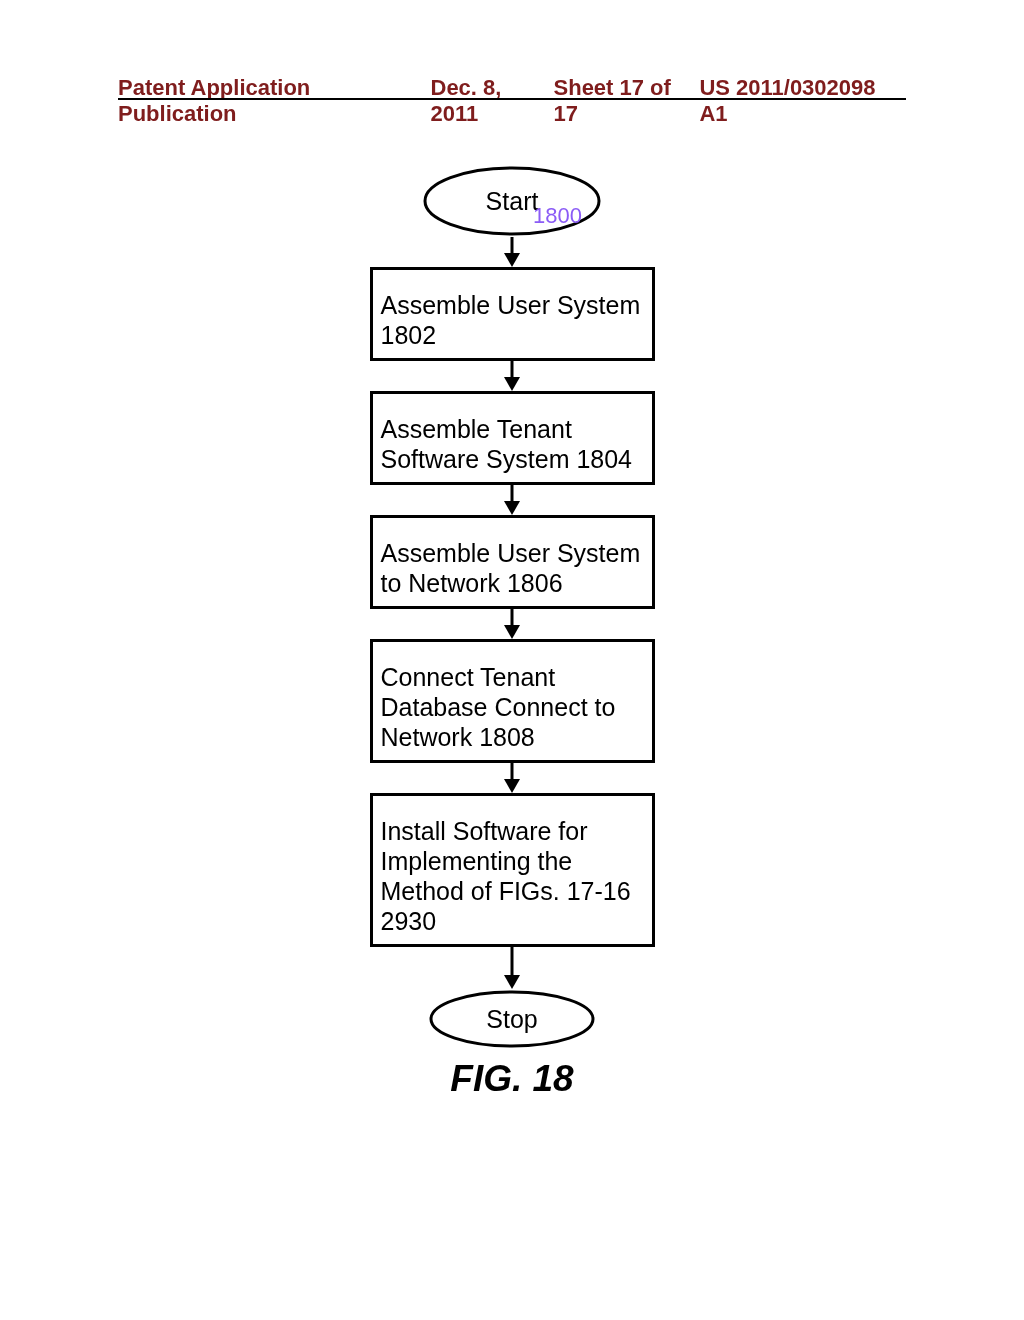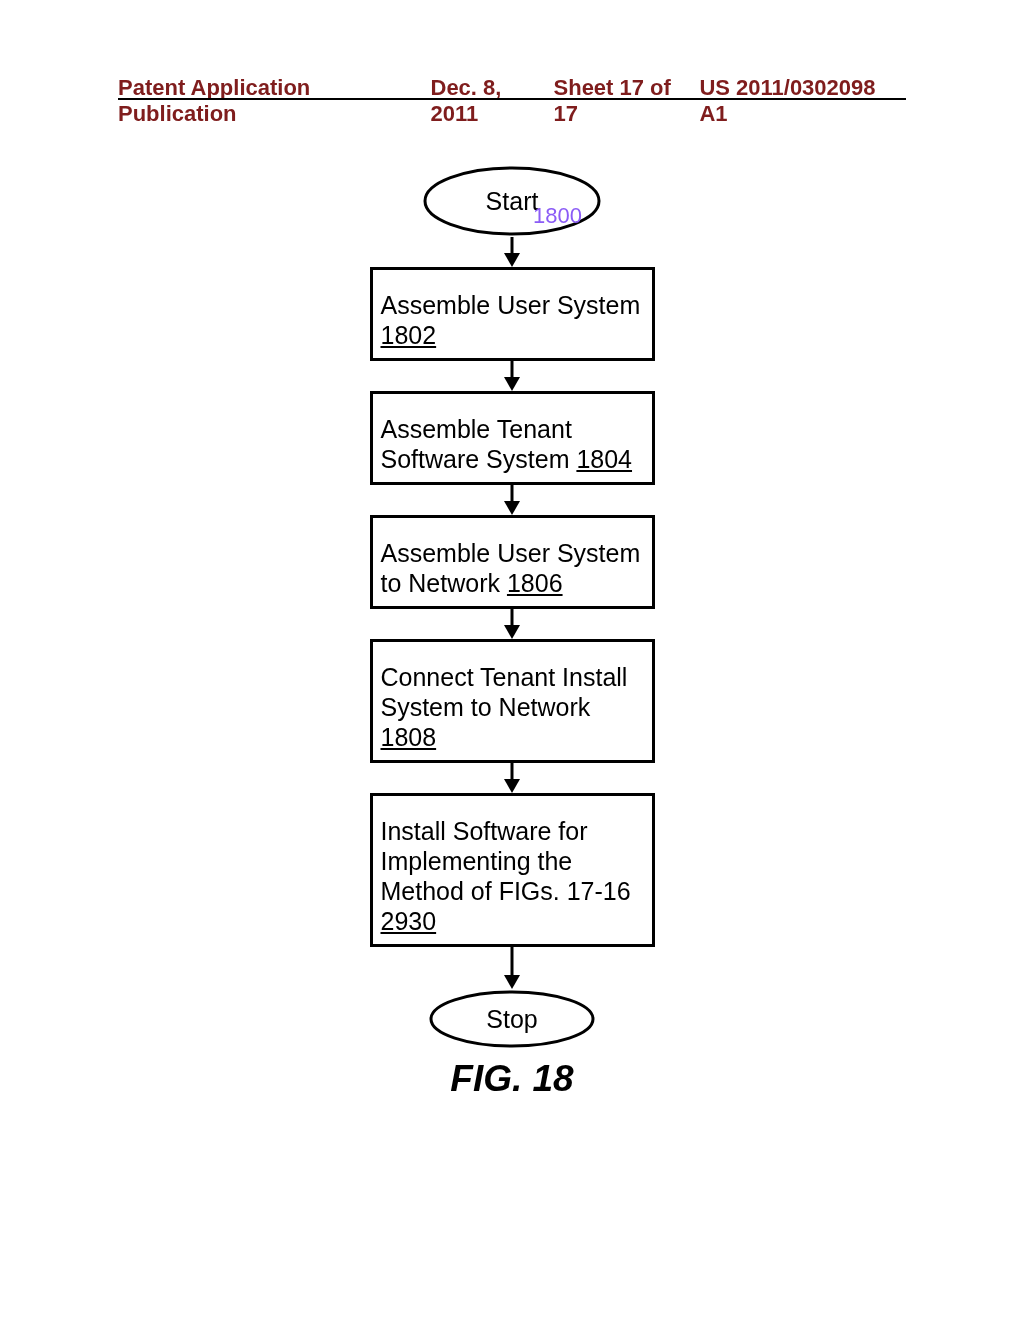--- a/index.html
+++ b/index.html
@@ -64,21 +64,21 @@
   .process {
     border: 3px solid #000;
     width: 285px;
     padding: 20px 8px 8px 8px;
     text-align: left;
     font-size: 25px;
     line-height: 1.2;
     color: #000;
     background: #fff;
   }
-  .process .ref { text-decoration: underline; }
+  .process .ref { }
   
   .arrow { display: block; }
   
   .figlabel {
     position: absolute;
     top: 1058px;
     width: 1024px;
     text-align: center;
     font-size: 37px;
     font-weight: bold;
@@ -138,21 +138,21 @@
       <span>Assemble User System to Network</span>
       <span class="ref">1806</span>
     </div>
 
     <svg class="arrow" width="20" height="30" viewBox="0 0 20 30">
       <line x1="10" y1="0" x2="10" y2="18" stroke="#000" stroke-width="3"></line>
       <polygon points="10,30 2,16 18,16" fill="#000"></polygon>
     </svg>
 
     <div class="process">
-      <span>Connect Tenant Install System to Network</span>
+      <span>Connect Tenant Database Connect to Network</span>
       <span class="ref">1808</span>
     </div>
 
     <svg class="arrow" width="20" height="30" viewBox="0 0 20 30">
       <line x1="10" y1="0" x2="10" y2="18" stroke="#000" stroke-width="3"></line>
       <polygon points="10,30 2,16 18,16" fill="#000"></polygon>
     </svg>
 
     <div class="process">
       <span>Install Software for Implementing the Method of FIGs. 17-16</span><br>

